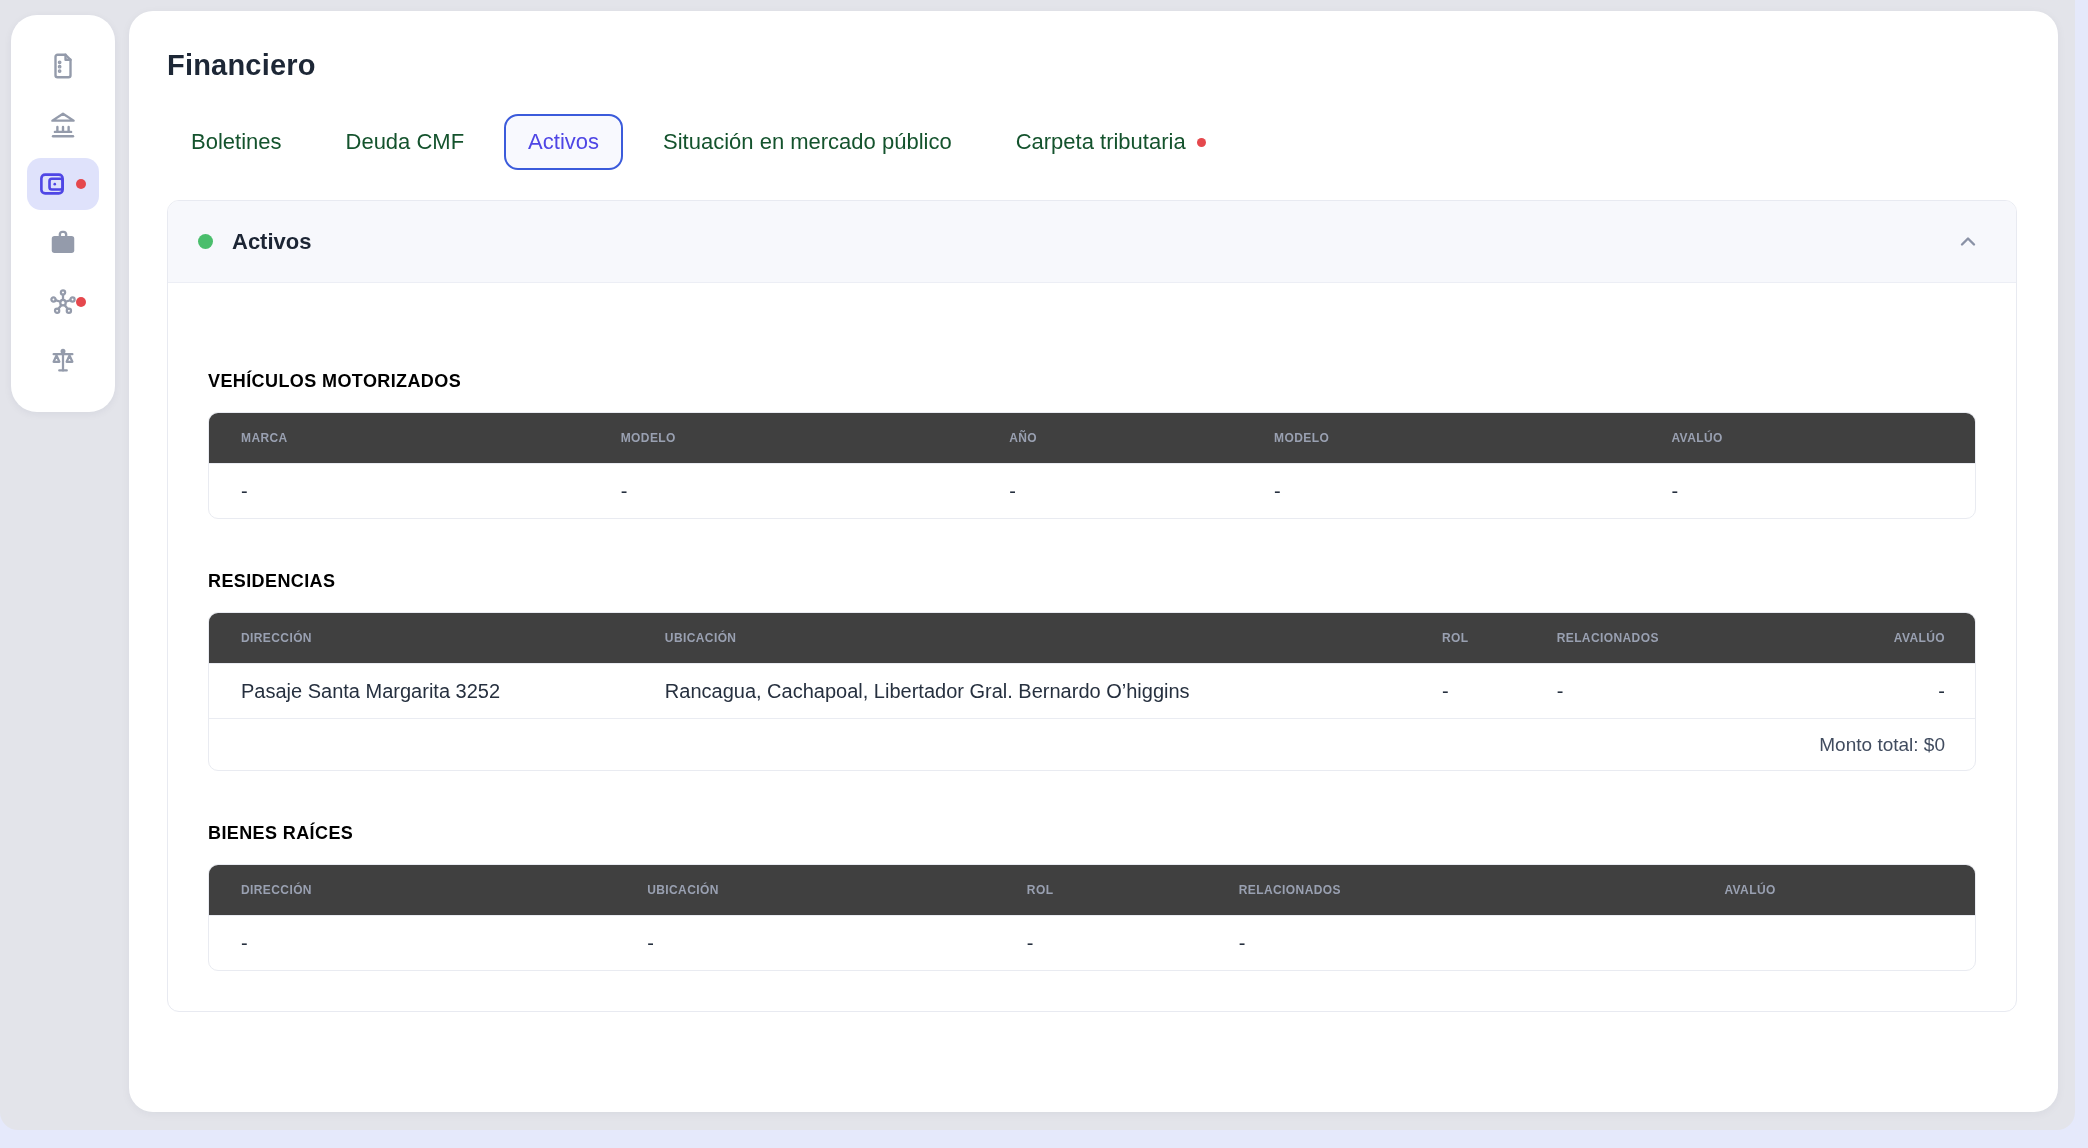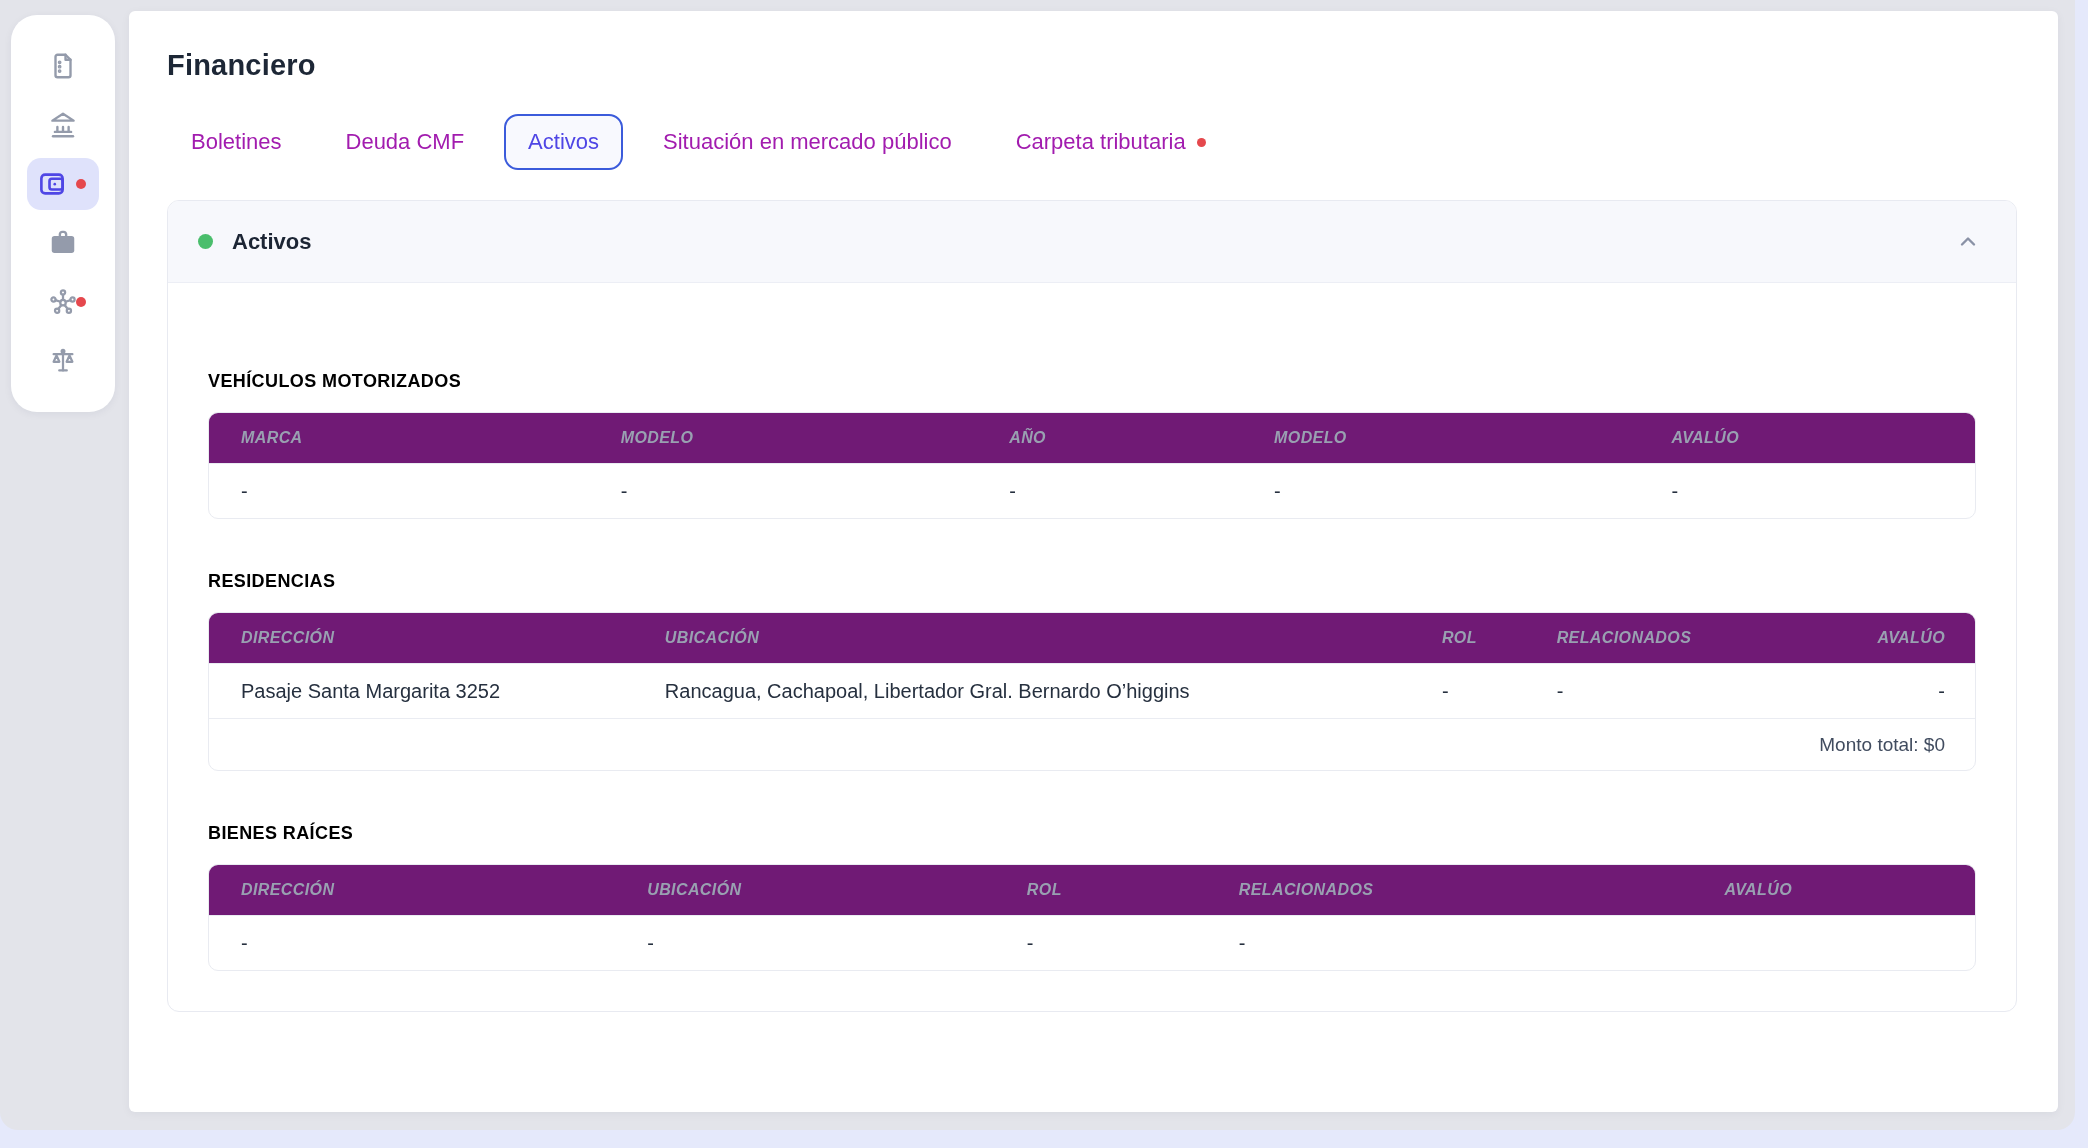--- a/index.html
+++ b/index.html
@@ -37,30 +37,30 @@
   .side-item.active { background:#dfe2fb; color:var(--accent); }
   .side-item .badge-dot {
     position:absolute; right:13px; top:50%; transform:translateY(-50%);
     width:10px; height:10px; border-radius:50%; background:var(--red);
   }
   .side-item.active svg { margin-right:22px; }
   
   .main-card {
     position:absolute; left:129px; top:11px;
     width:1929px; height:1101px;
-    background:#fff; border-radius:6px;
+    background:#fff; border-radius:24px;
     box-shadow:0 2px 10px rgba(25,35,65,.05);
     padding:38px 41px 0 38px;
   }
   .page-title { font-size:29px; font-weight:700; color:#1d2736; letter-spacing:.2px; }
   .tabs { margin-top:32px; display:flex; align-items:center; gap:16px; }
   .tab {
     display:flex; align-items:center; gap:11px;
     padding:13px 22px; border:2px solid transparent; border-radius:14px;
-    font-size:22px; color:#a21caf; background:transparent;
+    font-size:22px; color:#14532d; background:transparent;
     font-family:inherit; cursor:pointer; white-space:nowrap;
   }
   .tab.active { border-color:var(--tab-border); color:var(--accent); background:#f8f9fe; }
   .tab .badge-dot { width:9px; height:9px; border-radius:50%; background:var(--red); }
   
   .panel { margin-top:30px; border:1px solid #e8eaf1; border-radius:12px; background:#fff; }
   .panel-header {
     height:82px; background:#f7f8fc;
     border-bottom:1px solid #eceef5;
     border-radius:11px 11px 0 0;
@@ -77,23 +77,23 @@
   .panel-body { padding:88px 40px 40px 40px; }
   
   .section + .section { margin-top:52px; }
   .section-label {
     font-size:18px; font-weight:700; color:#000000;
     letter-spacing:.4px; margin-bottom:20px;
   }
   .table-wrap { border:1px solid #e9ebf1; border-radius:10px; overflow:hidden; }
   table { width:100%; border-collapse:separate; border-spacing:0; table-layout:fixed; }
   th {
-    height:50px; background:#701a75;
-    font-size:16px; font-weight:700; color:#99a0b1; letter-spacing:.4px;
-    text-align:left; padding:0 16px 0 32px; white-space:nowrap; overflow:hidden;font-style:italic;
+    height:50px; background:#404040;
+    font-size:12px; font-weight:700; color:#99a0b1; letter-spacing:.4px;
+    text-align:left; padding:0 16px 0 32px; white-space:nowrap; overflow:hidden;
   }
   td {
     height:55px; font-size:20px; color:#26303f;
     padding:0 16px 0 32px; border-top:1px solid #eaecf2;
     white-space:nowrap; overflow:hidden;
   }
   th.align-right, td.align-right { text-align:right; padding:0 30px 0 16px; }
   tr.footer-row td {
     height:52px; font-size:19px; font-weight:400; color:#414c5f;
     text-align:right; padding:0 30px 0 16px;

